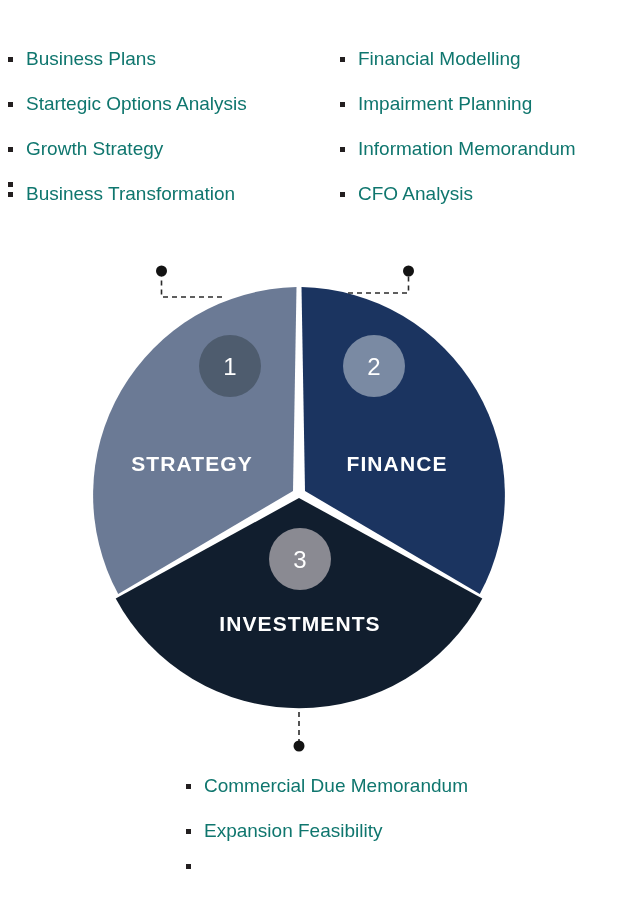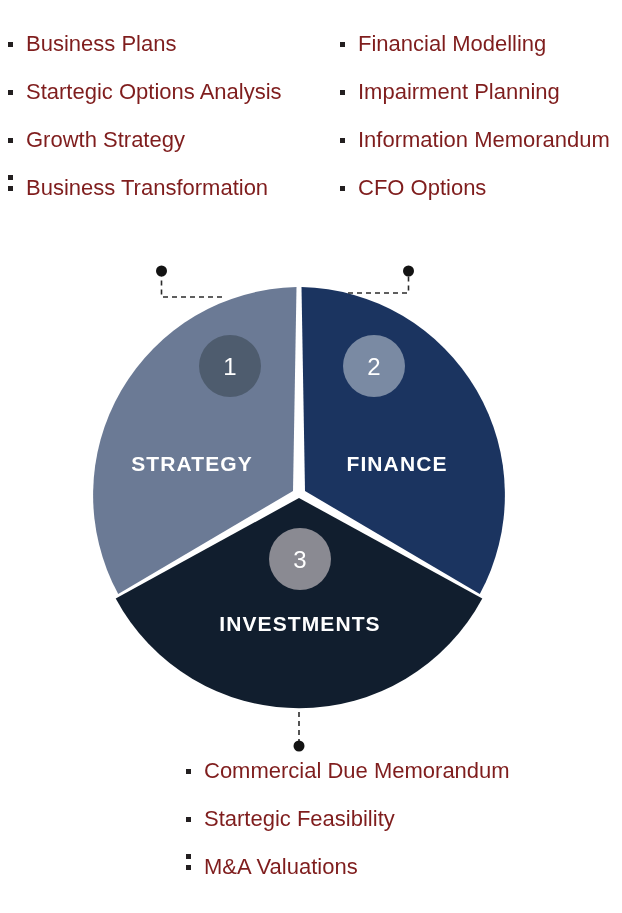--- a/index.html
+++ b/index.html
@@ -19,24 +19,25 @@
   
   .bullet-list {
     position: absolute;
     list-style: none;
     margin: 0;
     padding: 0;
   }
   .bullet-list li {
     position: relative;
     padding-left: 18px;
-    font-size: 22px;
+    font-size: 19px;
     line-height: 1;
-    color: #7f1d1d;
+    color: #0f766e;
     white-space: nowrap;
+    margin-top: 16px;
   }
   .bullet-list li .bullet-mark {
     position: absolute;
     left: 0;
     top: 50%;
     width: 5px;
     height: 5px;
     margin-top: -2px;
     background: #231f20;
   }
@@ -131,21 +132,21 @@
   <li>
     <span class="bullet-mark"></span>
     <span>Impairment Planning</span>
   </li>
   <li>
     <span class="bullet-mark"></span>
     <span>Information Memorandum</span>
   </li>
   <li>
     <span class="bullet-mark"></span>
-    <span>CFO Options</span>
+    <span>CFO Analysis</span>
   </li>
 </ul>
 
 <div id="pie-diagram">
   <svg id="pie-svg" width="622" height="500" viewBox="0 0 622 500" xmlns="http://www.w3.org/2000/svg">
 
     <path fill="#6B7A95" d="M 296.5 32 A 208 208 0 0 0 118.2 339 L 293 236 Z"></path>
 
     <path fill="#1B3460" d="M 301.5 32 A 208 208 0 0 1 479.8 339 L 305 236 Z"></path>
 
@@ -175,22 +176,18 @@
   </svg>
 </div>
 
 <ul class="bullet-list" id="list-investments">
   <li>
     <span class="bullet-mark"></span>
     <span>Commercial Due Memorandum</span>
   </li>
   <li>
     <span class="bullet-mark"></span>
-    <span>Startegic Feasibility</span>
+    <span>Expansion Feasibility</span>
   </li>
   <li>
     <span class="bullet-mark"></span>
   </li>
-  <li>
-    <span class="bullet-mark"></span>
-    <span>M&amp;A Valuations</span>
-  </li>
 </ul>
 
 </body></html>

